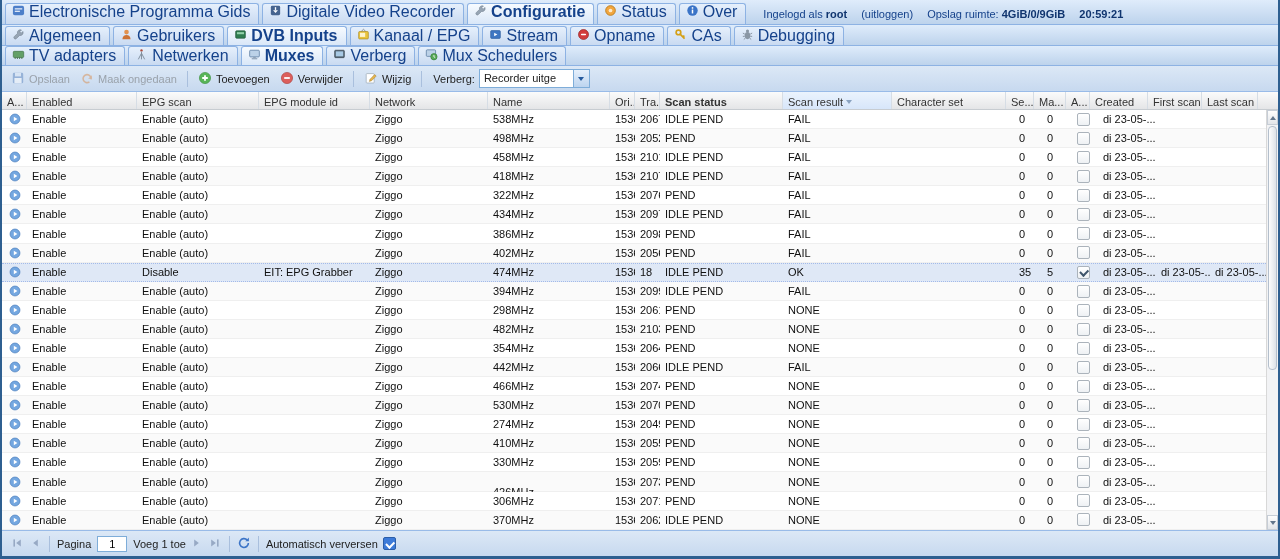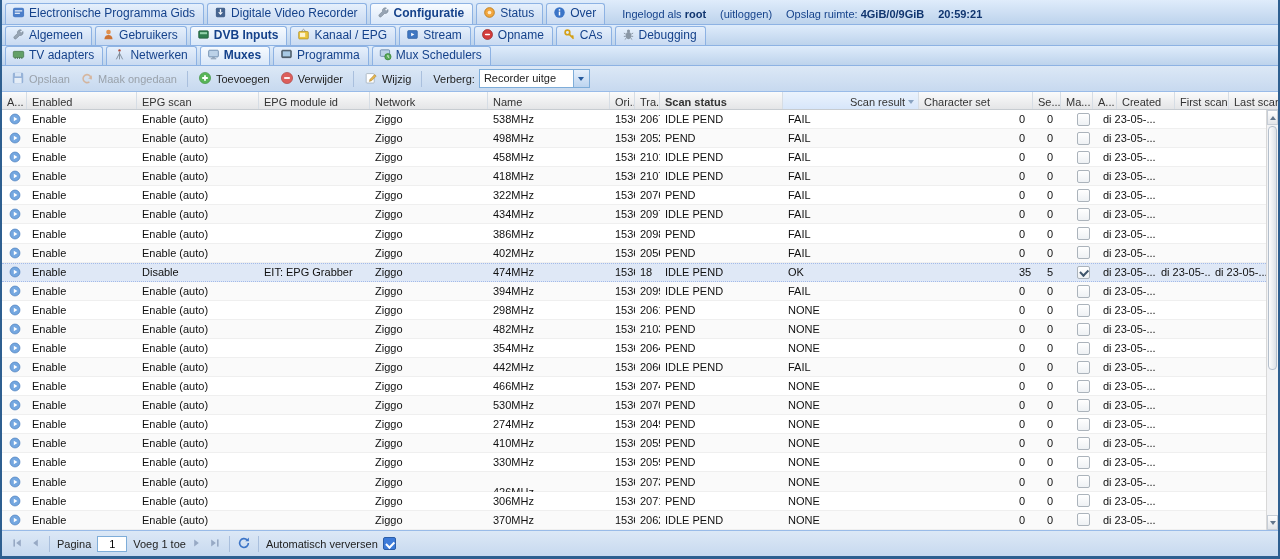--- a/index.html
+++ b/index.html
@@ -5,23 +5,23 @@
   * { box-sizing: border-box; }
   body { margin:0; background:#e8eef5; font-family:"Liberation Sans", sans-serif; }
   .app{ width:1280px; height:559px; border-left:2px solid #2e5f90; border-right:2px solid #2e5f90;
         border-bottom:3px solid #2e5f90; background:#fff; display:flex; flex-direction:column; overflow:hidden; }
 
   
   .strip{ background:linear-gradient(#dfecfb,#bdd3ec); border-bottom:1px solid #8db2e3;
           display:flex; align-items:flex-end; padding:2px 3px 0 3px; gap:3px; flex:none; }
   .strip1{ height:25px; } .strip2{ height:21px; } .strip3{ height:20px; }
   .tabs{ display:flex; gap:3px; align-items:flex-end; }
-  .tab{ display:flex; align-items:flex-start; gap:4px; padding:2px 8px 7px 6px; border:1px solid #8db2e3;
+  .tab{ display:flex; align-items:center; gap:4px; padding:2px 8px 7px 6px; border:1px solid #8db2e3;
         border-bottom:none; border-radius:3px 3px 0 0; background:linear-gradient(#e6f0fc,#c9daf1);
-        color:#15428b; font-size:12px; white-space:nowrap; cursor:pointer; height:21px; }
+        color:#15428b; font-size:16px; white-space:nowrap; cursor:pointer; height:21px; }
   .strip2 .tab,.strip3 .tab{ height:19px; padding-top:1px; padding-bottom:2px; }
   .tab.active{ background:linear-gradient(#f7fbff,#dcc); background:linear-gradient(#f7fbff,#d9e7f8); font-weight:bold; }
   .tab svg{ flex:none; }
   .session{ display:flex; align-items:center; gap:14px; margin-left:14px; margin-bottom:4px;
             color:#15428b; font-size:11px; white-space:nowrap; }
   .session b{ color:#10356f; }
   .session a{ color:#15428b; text-decoration:none; cursor:pointer; }
 
   
   .toolbar{ height:26px; background:linear-gradient(#dce8f6,#c7d9ef); border-bottom:1px solid #99bbe8;
@@ -224,21 +224,21 @@
               <rect x="5.6" y="9.6" width="2.8" height="1.2" fill="#8fa3b8"></rect>
               <rect x="4" y="10.9" width="6" height="1.3" fill="#8fa3b8"></rect>
             </svg></span>
           <span>Muxes</span>
         </div>
         <div class="tab">
           <span><svg width="13" height="13" viewBox="0 0 14 14" xmlns="http://www.w3.org/2000/svg">
               <rect x="1.8" y="2.4" width="10.4" height="8" rx="1" fill="#51626f" stroke="#32404c" stroke-width=".7"></rect>
               <rect x="3" y="3.6" width="8" height="5.4" fill="#a8c9e4"></rect>
             </svg></span>
-          <span>Programma</span>
+          <span>Verberg</span>
         </div>
         <div class="tab">
           <span><svg width="13" height="13" viewBox="0 0 14 14" xmlns="http://www.w3.org/2000/svg">
               <rect x="1.4" y="2" width="10" height="7" rx="1" fill="#bcd2e8" stroke="#56789e" stroke-width=".8"></rect>
               <circle cx="9.6" cy="9.4" r="3.4" fill="#5aab5a" stroke="#2f7a2f" stroke-width=".7"></circle>
               <path d="M9.6 7.6v1.9l1.4.8" stroke="#fff" stroke-width=".9" fill="none"></path>
             </svg></span>
           <span>Mux Schedulers</span>
         </div>
       </div>
@@ -315,21 +315,21 @@
         </div>
         <div class="hcell" style="width: 25px;">
           <span>Ori...</span>
         </div>
         <div class="hcell" style="width: 25px;">
           <span>Tra...</span>
         </div>
         <div class="hcell" style="width: 123px; font-weight: bold;">
           <span>Scan status</span>
         </div>
-        <div class="hcell sorted" style="width: 136px; justify-content: flex-end;">
+        <div class="hcell sorted" style="width: 109px;">
           <span>Scan result</span>
           <span class="sort-caret"></span>
         </div>
         <div class="hcell" style="width: 114px;">
           <span>Character set</span>
         </div>
         <div class="hcell" style="width: 28px;">
           <span>Se...</span>
         </div>
         <div class="hcell" style="width: 32px;">

